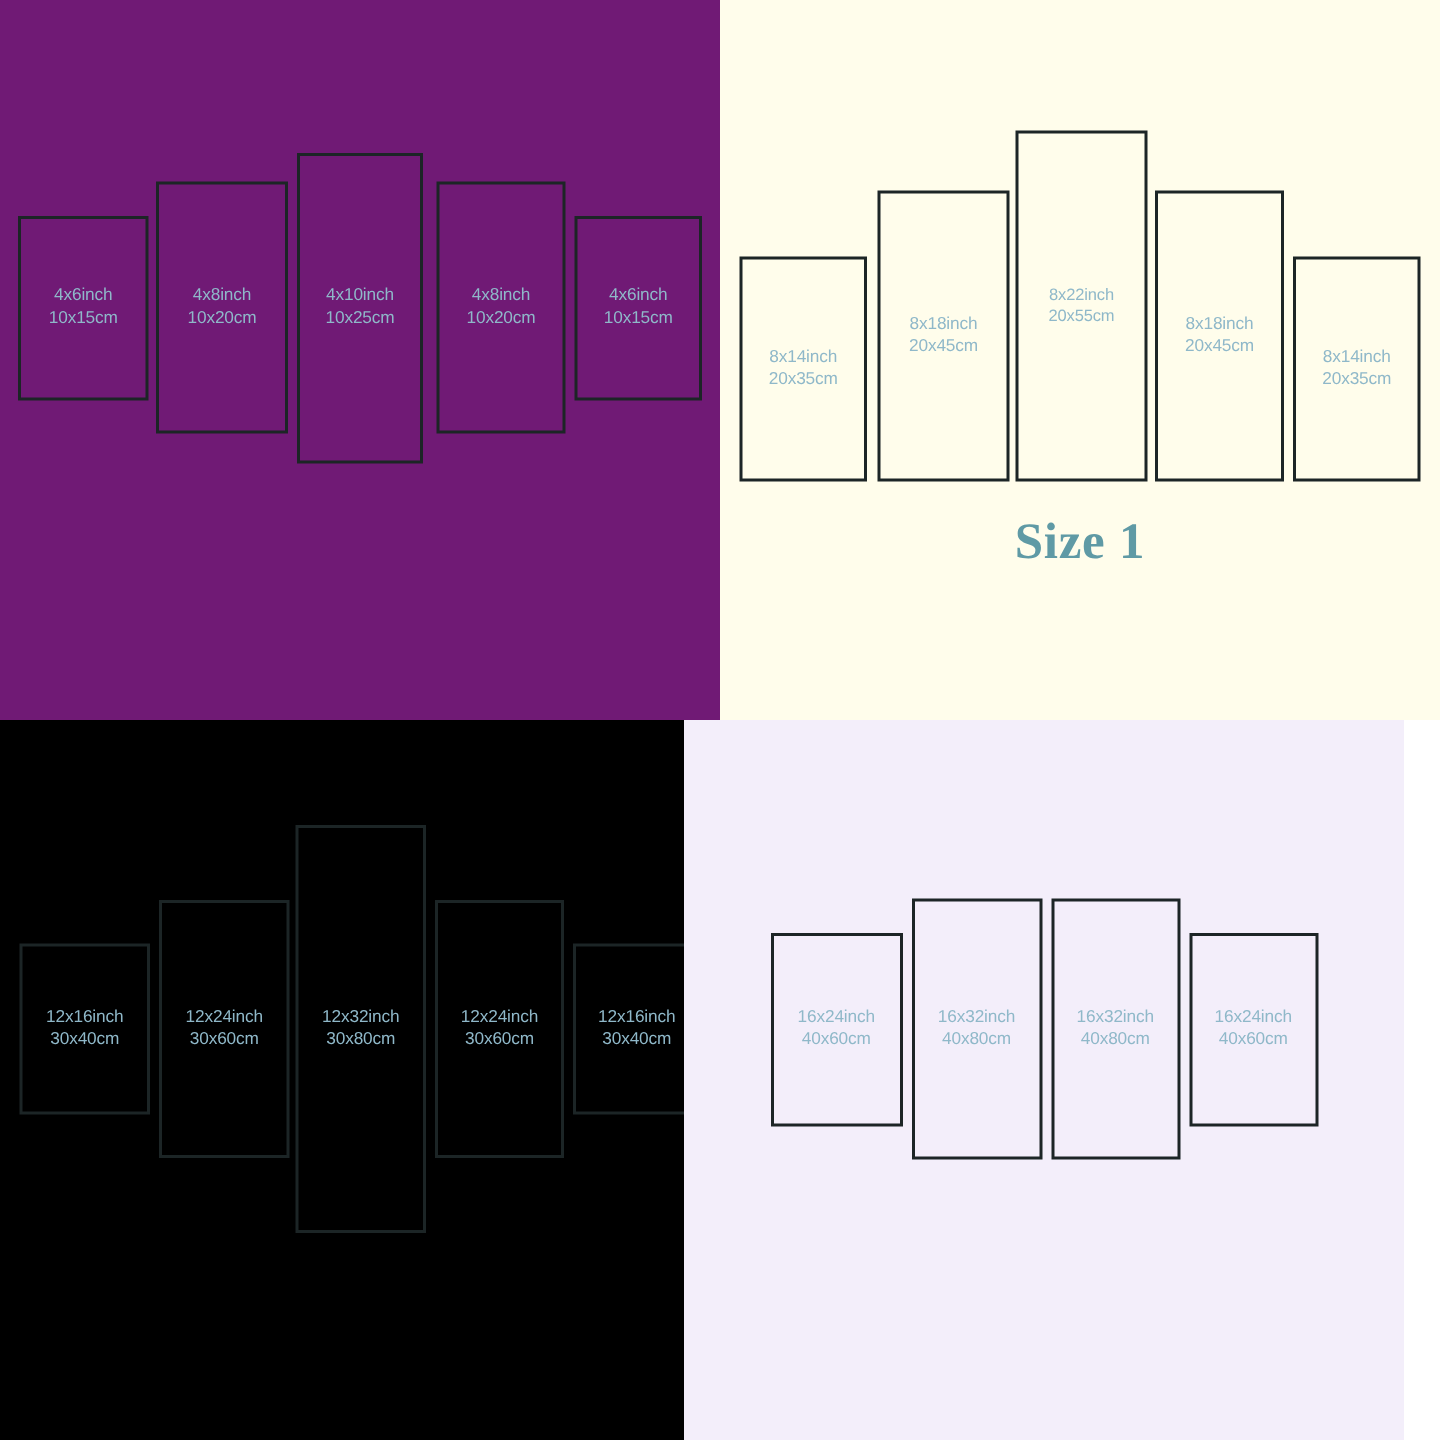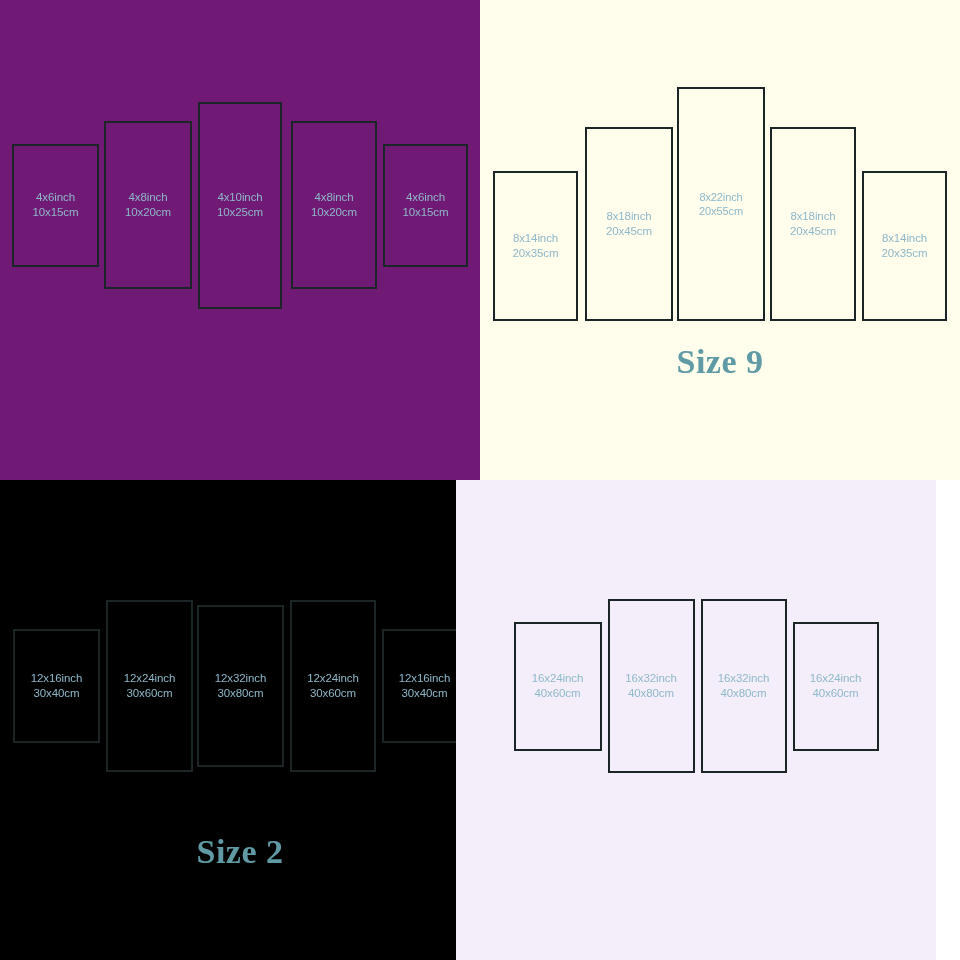--- a/index.html
+++ b/index.html
@@ -138,57 +138,56 @@
             <span class="cm-line">20x45cm</span>
           </div>
         </div>
         <div class="panel" style="width: 85px; height: 150px; border-color: rgb(28, 37, 38);">
           <div class="panel-label" style="font-size: 11.5px; color: rgb(143, 184, 201);">
             <span class="inch-line">8x14inch</span>
             <span class="cm-line">20x35cm</span>
           </div>
         </div>
       </div>
-    <div class="quadrant-title" style="top: 345px; color: rgb(95, 154, 165);">Size 9</div>
+    <div class="quadrant-title" style="top: 345px; color: rgb(95, 154, 165);">Size 1</div>
   </div>
 
   <div class="quadrant" id="quad-2" style="background: #000000;">
     <div class="panel-strip" style="top: 94px; height: 224px;">
         <div class="panel" style="width: 87px; height: 114px; border-color: rgb(28, 37, 38); margin-right: 6px;">
           <div class="panel-label" style="font-size: 11.5px; color: rgb(143, 184, 201);">
             <span class="inch-line">12x16inch</span>
             <span class="cm-line">30x40cm</span>
           </div>
         </div>
         <div class="panel" style="width: 87px; height: 172px; border-color: rgb(28, 37, 38); margin-right: 4px;">
           <div class="panel-label" style="font-size: 11.5px; color: rgb(143, 184, 201);">
             <span class="inch-line">12x24inch</span>
             <span class="cm-line">30x60cm</span>
           </div>
         </div>
-        <div class="panel" style="width: 87px; height: 162px; border-color: rgb(28, 37, 38); margin-right: 6px;">
+        <div class="panel" style="width: 87px; height: 272px; border-color: rgb(28, 37, 38); margin-right: 6px;">
           <div class="panel-label" style="font-size: 11.5px; color: rgb(143, 184, 201);">
             <span class="inch-line">12x32inch</span>
             <span class="cm-line">30x80cm</span>
           </div>
         </div>
         <div class="panel" style="width: 86px; height: 172px; border-color: rgb(28, 37, 38); margin-right: 6px;">
           <div class="panel-label" style="font-size: 11.5px; color: rgb(143, 184, 201);">
             <span class="inch-line">12x24inch</span>
             <span class="cm-line">30x60cm</span>
           </div>
         </div>
         <div class="panel" style="width: 85px; height: 114px; border-color: rgb(28, 37, 38);">
           <div class="panel-label" style="font-size: 11.5px; color: rgb(143, 184, 201);">
             <span class="inch-line">12x16inch</span>
             <span class="cm-line">30x40cm</span>
           </div>
         </div>
       </div>
-    <div class="quadrant-title" style="top: 355px; color: rgb(95, 154, 165);">Size 2</div>
   </div>
 
   <div class="quadrant" id="quad-3" style="background: rgb(243, 238, 250);">
     <div class="panel-strip" style="top: 100px; height: 212px;">
         <div class="panel" style="width: 88px; height: 129px; border-color: rgb(28, 37, 38); margin-right: 6px;">
           <div class="panel-label" style="font-size: 11.5px; color: rgb(143, 184, 201);">
             <span class="inch-line">16x24inch</span>
             <span class="cm-line">40x60cm</span>
           </div>
         </div>

